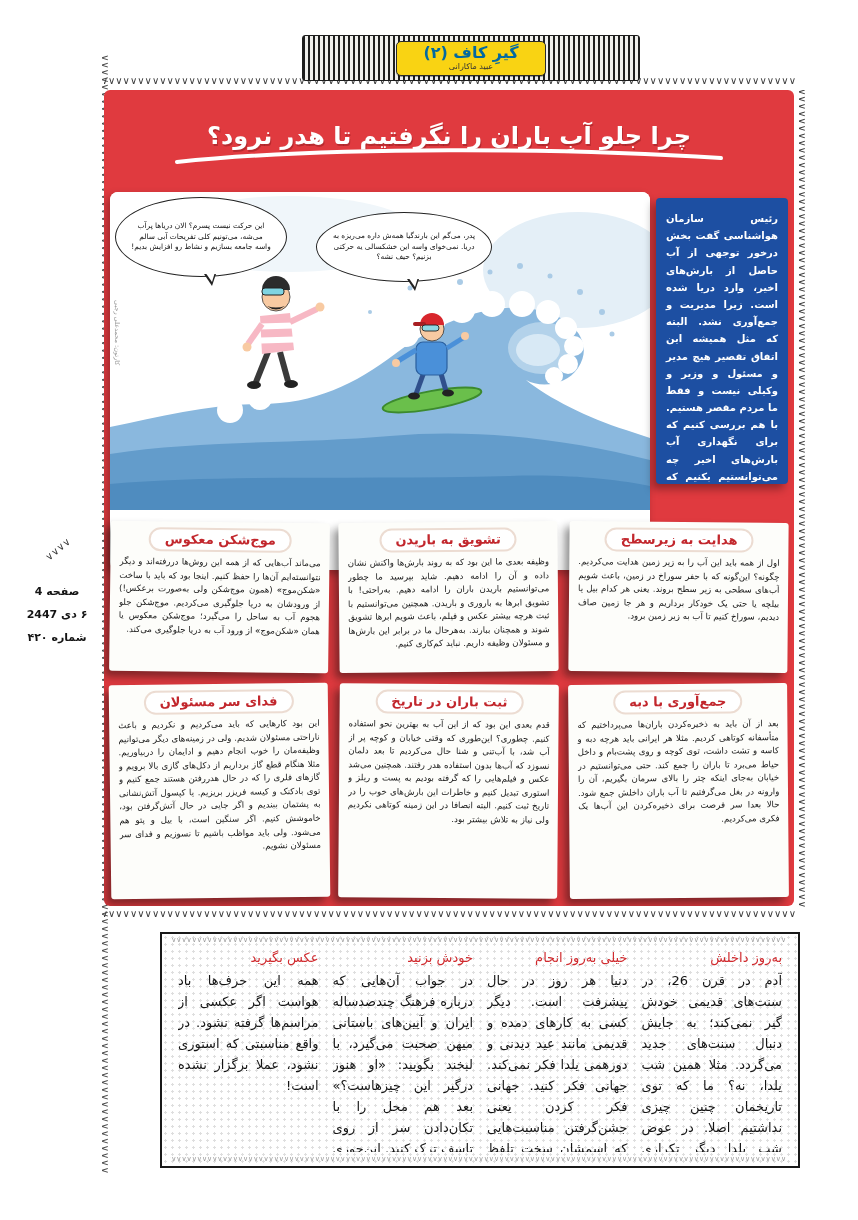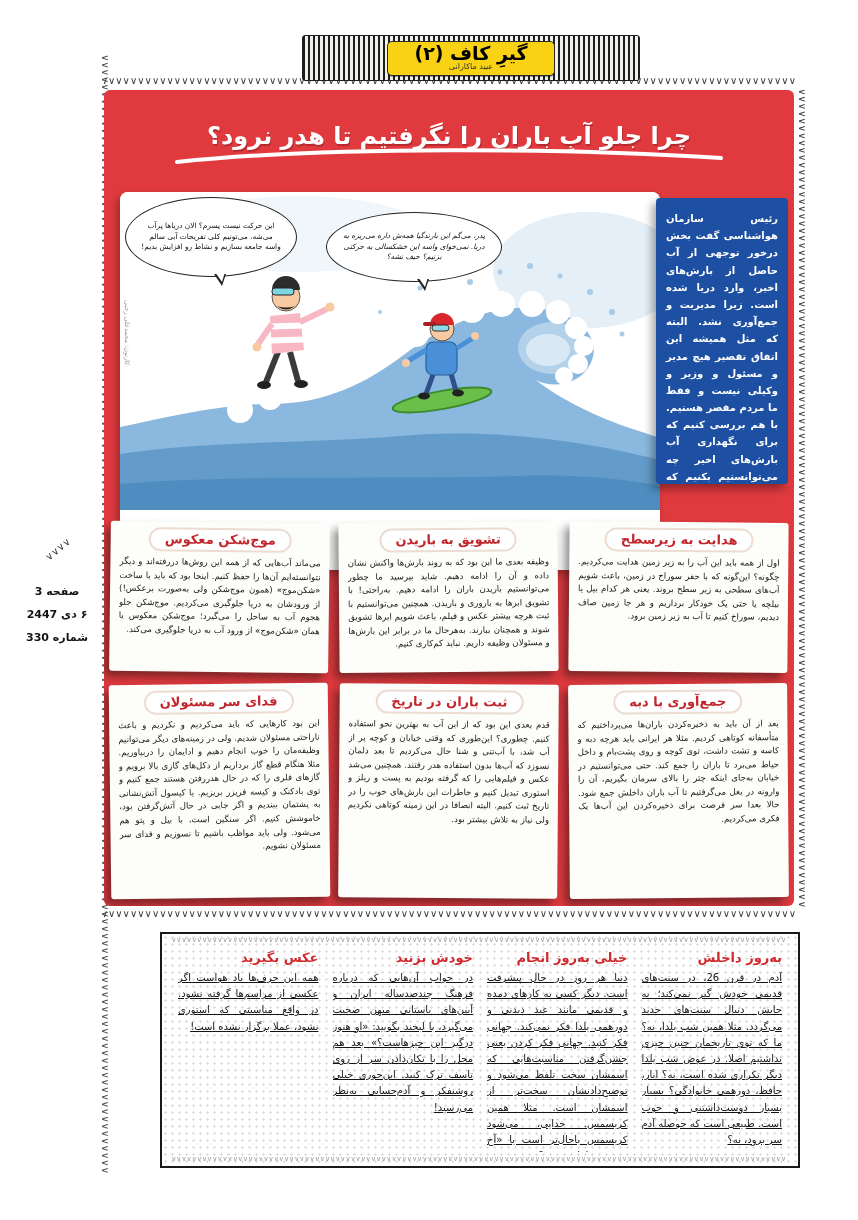--- a/index.html
+++ b/index.html
@@ -27,21 +27,21 @@
   .badge-strip{
     position:absolute;left:302px;top:35px;width:336px;height:44px;
     background:repeating-linear-gradient(90deg,#1d1d1d 0 2px,#efefec 2px 5px);
     border:1.5px solid #1d1d1d;border-radius:3px;
     display:flex;align-items:center;justify-content:center;
   }
   .badge-yellow{
     background:#f9d313;border:1.5px solid #2a2a2a;border-radius:5px;
     padding:2px 26px 3px;text-align:center;box-shadow:0 1px 0 #00000055;
   }
-  .badge-title{color:#000000;font-weight:bold;font-size:19px;line-height:18px;}
+  .badge-title{color:#0369a1;font-weight:bold;font-size:16px;line-height:18px;}
   .badge-author{color:#333;font-size:8px;line-height:10px;text-align:center;}
 
   
   .page-info{
     position:absolute;left:22px;top:580px;width:70px;text-align:center;
     font-size:11px;font-weight:bold;color:#141414;line-height:2.1;direction:rtl;
   }
 
   
   .red-panel{
@@ -52,21 +52,20 @@
     position:absolute;top:16px;left:0;right:0;text-align:center;
     color:#ffffff;font-weight:bold;font-size:24px;white-space:nowrap;
     text-shadow:1px 2px 0 rgba(110,15,18,.35);
   }
   .swoosh{position:absolute;top:56px;left:65px;width:560px;height:24px;}
 
   .cartoon-box{
     position:absolute;left:6px;top:102px;width:540px;height:378px;
     background:#ffffff;border-radius:8px;overflow:hidden;
     box-shadow:-3px 4px 8px rgba(0,0,0,.3);
-    margin-left:10px;
   }
   .cartoon-credit{
     position:absolute;left:3px;top:108px;writing-mode:vertical-rl;
     font-size:6.5px;color:#999;letter-spacing:1px;
   }
   .bubble{
     position:absolute;background:#fff;border:1.3px solid #222;border-radius:50%;
     display:flex;align-items:center;justify-content:center;text-align:center;
     font-size:7.4px;line-height:1.45;color:#111;direction:rtl;
     padding:10px 15px;box-sizing:border-box;z-index:5;
@@ -75,21 +74,21 @@
     content:"";position:absolute;bottom:-10px;left:52%;width:0;height:0;
     border-left:8px solid transparent;border-right:4px solid transparent;
     border-top:12px solid #222;
   }
   .bubble::before{
     content:"";position:absolute;bottom:-6px;left:52%;margin-left:1px;width:0;height:0;
     border-left:7px solid transparent;border-right:3px solid transparent;
     border-top:10px solid #fff;z-index:2;
   }
   .bubble-left{left:5px;top:5px;width:172px;height:80px;}
-  .bubble-right{left:206px;top:20px;width:176px;height:70px;font-style:italic;}
+  .bubble-right{left:206px;top:20px;width:176px;height:70px;}
 
   .lead-box{
     position:absolute;left:552px;top:108px;width:132px;height:286px;
     background:#1d4fa2;color:#fff;border-radius:4px;
     padding:12px 10px;box-sizing:border-box;
     font-size:10px;font-weight:bold;line-height:1.72;text-align:justify;
     direction:rtl;overflow:hidden;box-shadow:-4px 5px 8px rgba(0,0,0,.35);
   }
 
   
@@ -126,43 +125,43 @@
     background-image:radial-gradient(circle,#dedede 1px,transparent 1.3px);
     background-size:7px 7px;
   }
   .footer-zz-top{left:8px;top:3px;width:616px;position:absolute;}
   .footer-zz-bottom{left:8px;bottom:3px;width:616px;position:absolute;}
   .footer-cols{
     position:absolute;top:16px;bottom:14px;left:16px;right:16px;
     display:grid;grid-template-columns:repeat(4,1fr);gap:14px;direction:rtl;
   }
   .fcol{overflow:hidden;}
-  .fcol-title{color:#d02a2e;font-weight:bold;font-size:13px;margin:0 0 5px;text-align:right;}
-  .fcol-body{font-size:10px;line-height:1.62;text-align:justify;color:#141414;text-decoration:underline;}
+  .fcol-title{color:#d02a2e;font-weight:normal;font-size:13px;margin:0 0 5px;text-align:right;}
+  .fcol-body{font-size:13px;line-height:1.62;text-align:justify;color:#141414;}
 </style>
 </head>
 <body>
 
 <div class="zz zz-tear zz-vert">∨∨∨∨∨∨∨∨∨∨∨∨∨∨∨∨∨∨∨∨∨∨∨∨∨∨∨∨∨∨∨∨∨∨∨∨∨∨∨∨∨∨∨∨∨∨∨∨∨∨∨∨∨∨∨∨∨∨∨∨∨∨∨∨∨∨∨∨∨∨∨∨∨∨∨∨∨∨∨∨∨∨∨∨∨∨∨∨∨∨∨∨∨∨∨∨∨∨∨∨∨∨∨∨∨∨∨∨∨∨∨∨∨∨∨∨∨∨∨∨∨∨∨∨∨∨∨∨∨∨∨∨∨∨∨∨∨∨∨∨∨∨∨∨∨∨∨∨∨∨∨∨∨∨∨∨∨∨∨∨∨∨∨∨∨∨∨∨∨∨</div>
 <div class="zz zz-top">∨∨∨∨∨∨∨∨∨∨∨∨∨∨∨∨∨∨∨∨∨∨∨∨∨∨∨∨∨∨∨∨∨∨∨∨∨∨∨∨∨∨∨∨∨∨∨∨∨∨∨∨∨∨∨∨∨∨∨∨∨∨∨∨∨∨∨∨∨∨∨∨∨∨∨∨∨∨∨∨∨∨∨∨∨∨∨∨∨∨∨∨∨∨∨∨∨∨∨∨∨∨∨∨∨∨∨∨∨∨∨∨∨∨∨∨∨∨∨∨</div>
 <div class="zz zz-bottom">∨∨∨∨∨∨∨∨∨∨∨∨∨∨∨∨∨∨∨∨∨∨∨∨∨∨∨∨∨∨∨∨∨∨∨∨∨∨∨∨∨∨∨∨∨∨∨∨∨∨∨∨∨∨∨∨∨∨∨∨∨∨∨∨∨∨∨∨∨∨∨∨∨∨∨∨∨∨∨∨∨∨∨∨∨∨∨∨∨∨∨∨∨∨∨∨∨∨∨∨∨∨∨∨∨∨∨∨∨∨∨∨∨∨∨∨∨∨∨∨</div>
 <div class="zz zz-right zz-vert">∨∨∨∨∨∨∨∨∨∨∨∨∨∨∨∨∨∨∨∨∨∨∨∨∨∨∨∨∨∨∨∨∨∨∨∨∨∨∨∨∨∨∨∨∨∨∨∨∨∨∨∨∨∨∨∨∨∨∨∨∨∨∨∨∨∨∨∨∨∨∨∨∨∨∨∨∨∨∨∨∨∨∨∨∨∨∨∨∨∨∨∨∨∨∨∨∨∨∨∨∨∨∨∨∨∨∨∨∨∨∨∨∨∨∨∨∨∨∨∨∨∨∨∨∨∨∨∨∨∨∨∨∨∨∨∨∨∨∨∨</div>
 <div class="zz zz-scribble">∨∨∨∨</div>
 
 <div class="badge-strip">
   <div class="badge-yellow">
     <div class="badge-title">گیرِ کاف (۲)</div>
     <div class="badge-author">عبید ماکارانی</div>
   </div>
 </div>
 
 <div class="page-info">
-  <div>صفحه 3</div>
+  <div>صفحه 4</div>
   <div>۶ دی 2447</div>
-  <div>شماره 330</div>
+  <div>شماره ۴۲۰</div>
 </div>
 
 <div class="red-panel">
   <h1 class="headline">چرا جلو آبِ باران را نگرفتیم تا هدر نرود؟</h1>
   <svg class="swoosh" viewBox="0 0 560 24">
     <path d="M8,16 C160,0 400,2 552,12" fill="none" stroke="#ffffff" stroke-width="4" stroke-linecap="round"></path>
   </svg>
 
   <div class="cartoon-box">
     <svg viewBox="0 0 540 318" width="540" height="318">

